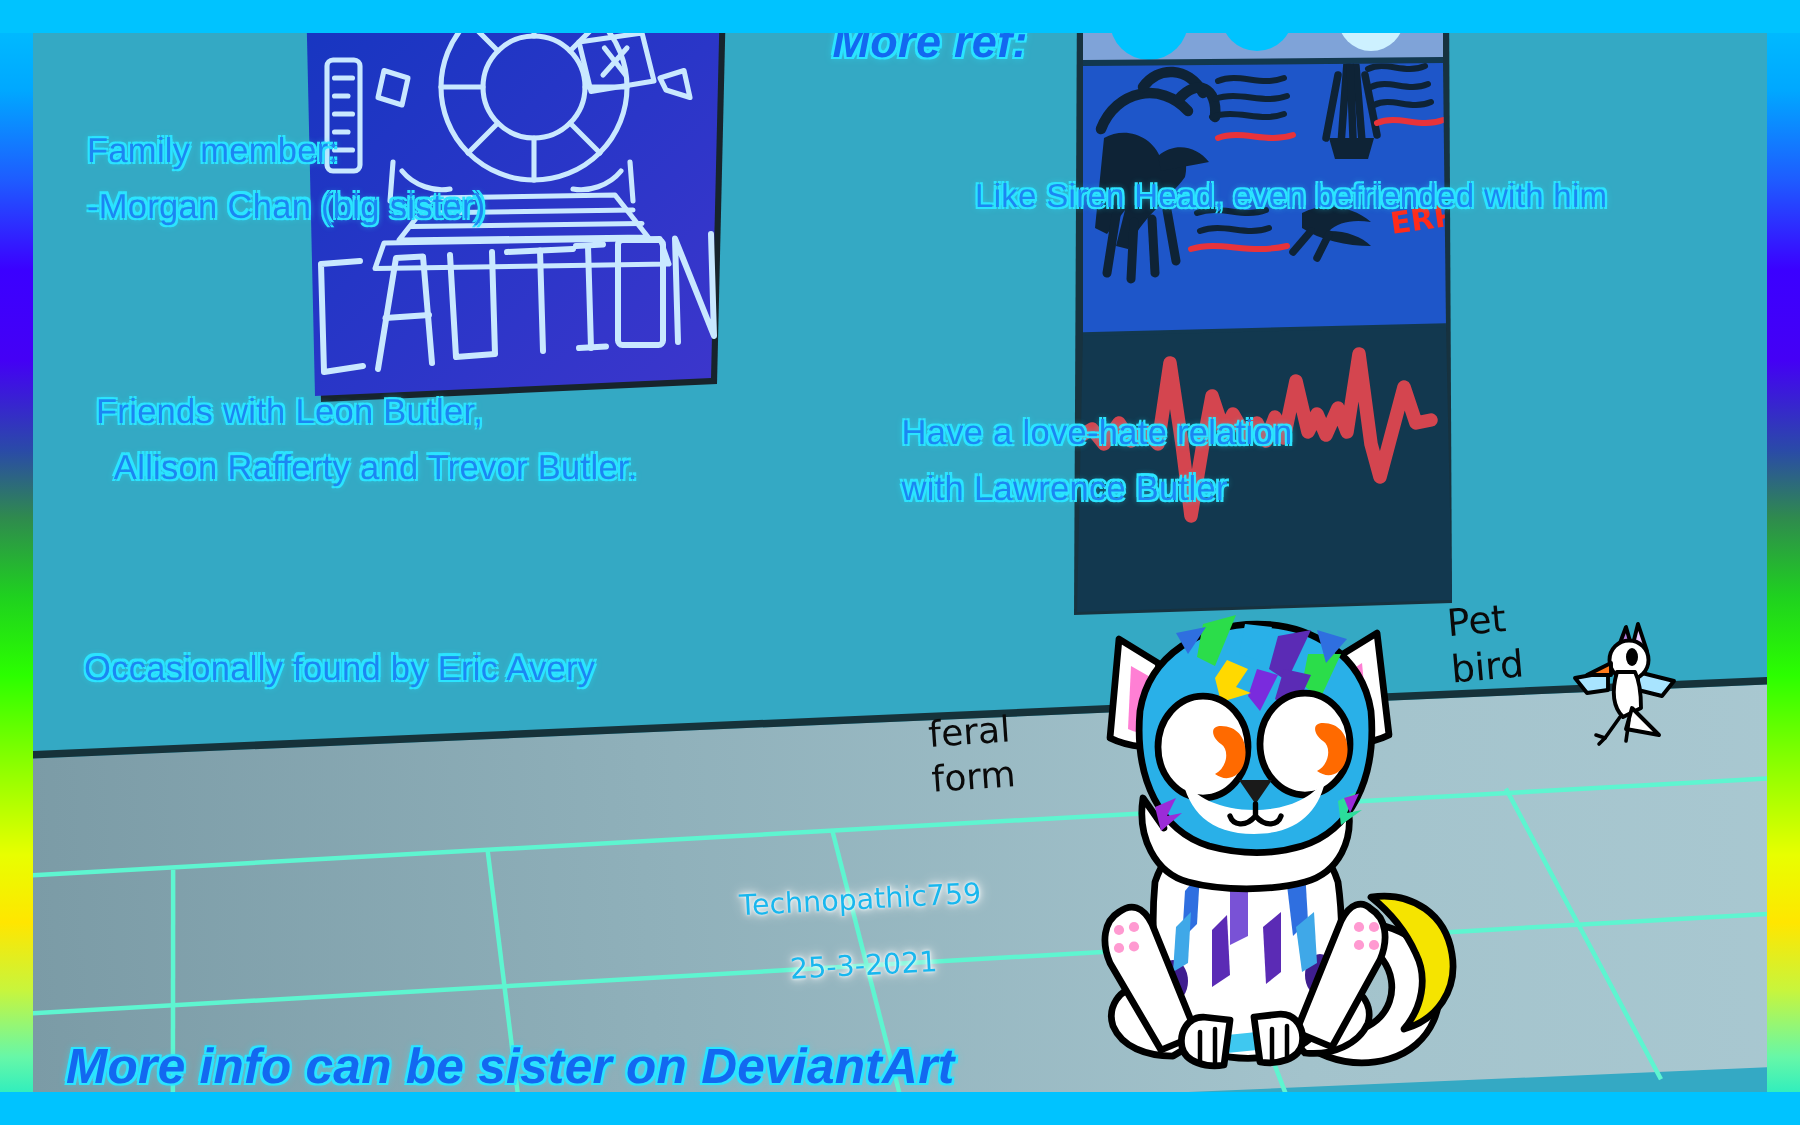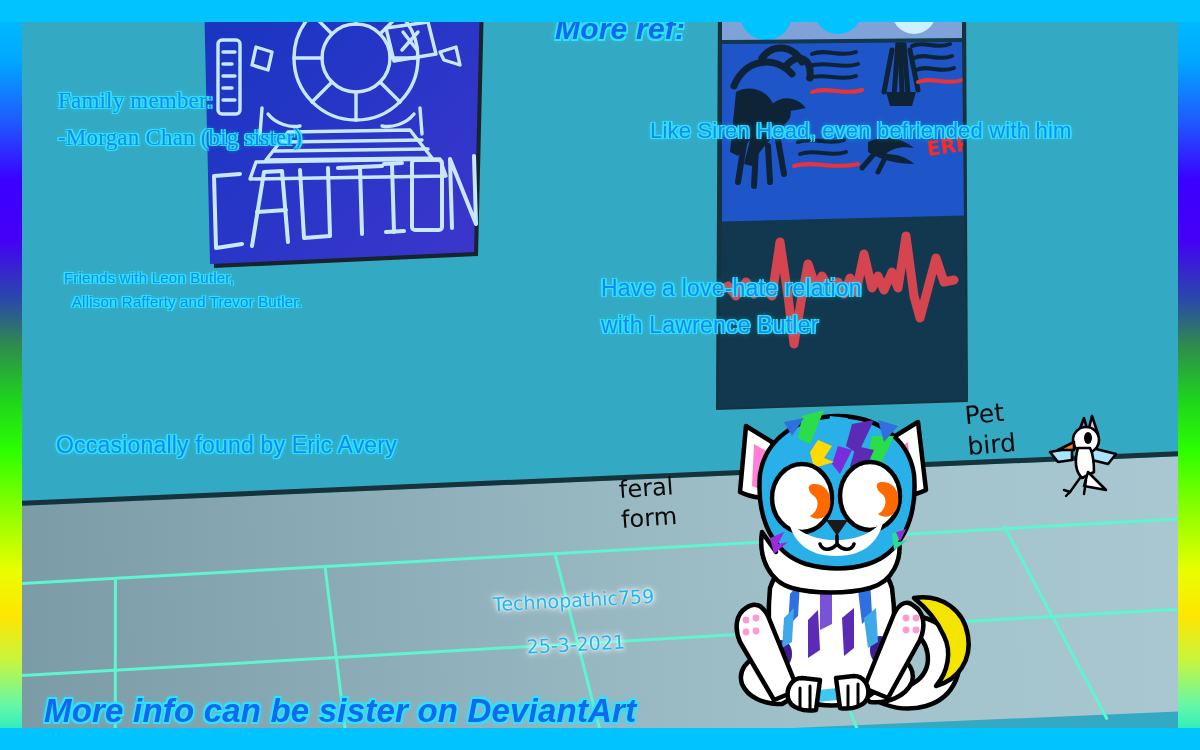--- a/index.html
+++ b/index.html
@@ -419,24 +419,24 @@
             <path d="M42,66 L40,80"></path>
           </g>
         </g>
       </svg>
     </div>
 
   </div>
 
   <div class="bluetext hdr" style="left:512px; top:12px; font-size:30px;margin-left:43px;">More ref:</div>
 
-  <div class="bluetext" style="left:58px; top:82px; font-size:23px; line-height:1.62;font-family:Liberation Serif, serif;">Family member:
+  <div class="bluetext" style="left:58px; top:82px; font-size:23px; line-height:1.62;">Family member:
 -Morgan Chan (big sister)</div>
 
-  <div class="bluetext" style="left:64px; top:266px; font-size:15px; line-height:1.62;">Friends with Leon Butler,
+  <div class="bluetext" style="left:64px; top:256px; font-size:23px; line-height:1.62;">Friends with Leon Butler,
   Allison Rafferty and Trevor Butler.</div>
 
   <div class="bluetext" style="left:56px; top:432px; font-size:23px;">Occasionally found by Eric Avery</div>
 
   <div class="bluetext" style="left:650px; top:118px; font-size:22px;text-align:center;">Like Siren Head, even befriended with him</div>
 
   <div class="bluetext" style="left:601px; top:270px; font-size:23px; line-height:1.62;">Have a love-hate relation
 with Lawrence Butler</div>
 
   <div class="handwrite" style="left:620px; top:473px; font-size:24px; transform:rotate(-4deg);">feral

